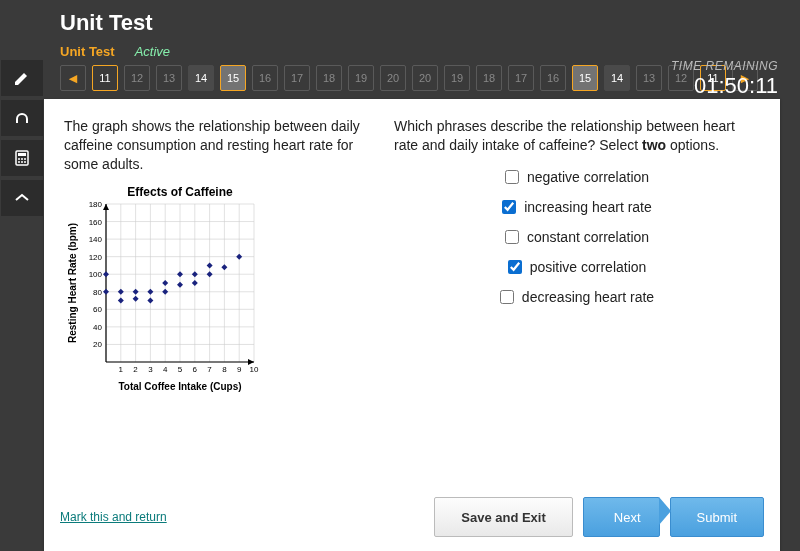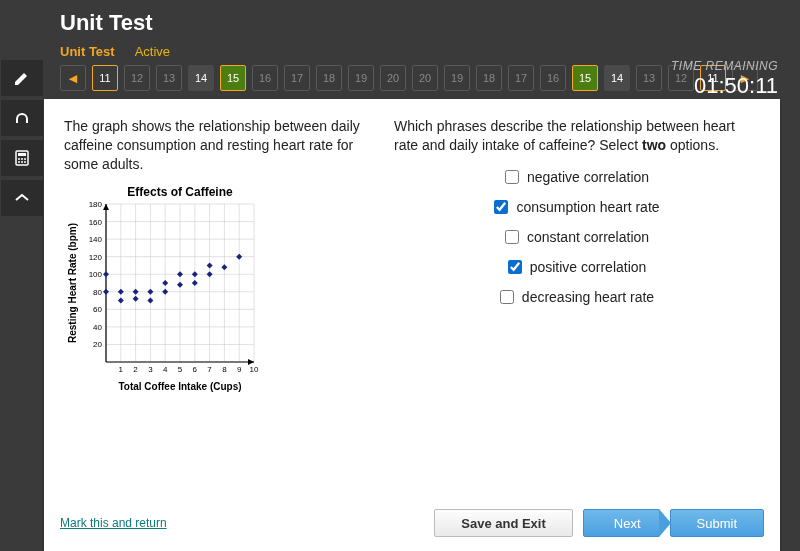--- a/index.html
+++ b/index.html
@@ -5,42 +5,42 @@
   * { box-sizing: border-box; margin: 0; padding: 0; }
   html, body { width: 800px; height: 551px; background: #3a3a3a; font-family: Arial, Helvetica, sans-serif; overflow: hidden; }
   .page { display: flex; width: 800px; height: 551px; }
   .rail { width: 55px; background: #3a3a3a; padding-top: 60px; display: flex; flex-direction: column; align-items: center; }
   .rail button { width: 42px; height: 36px; background: #2c2c2c; border: none; margin-bottom: 4px; display: flex; align-items: center; justify-content: center; cursor: pointer; }
   .main { flex: 1; display: flex; flex-direction: column; padding-right: 20px; }
   .hdr { padding: 10px 16px 6px 16px; color: #fff; }
   .hdr h1 { font-size: 22px; font-weight: bold; }
   .sub { display: flex; gap: 20px; padding: 2px 16px 6px 16px; font-size: 13px; }
   .sub .ut { color: #f5a623; font-weight: bold; }
-  .sub .act { color: #eab308; }
+  .sub .act { color: #86efac; font-style: italic; }
   .navrow { display: flex; align-items: center; padding: 0 16px 8px 16px; position: relative; }
   .pg, .arrow { width: 26px; height: 26px; display: flex; align-items: center; justify-content: center; font-size: 11px; border-radius: 2px; margin-right: 6px; cursor: pointer; border: 1px solid #5a5a5a; }
   .arrow { color: #f5a623; background: transparent; }
   .pg { color: #888; background: transparent; }
   .pg.cur { border-color: #f5a623; color: #fff; }
   .pg.done { background: #4a4a4a; color: #fff; border-color: #4a4a4a; text-align: right; }
-  .pg.active { background: #4d7c0f; border-color: #f5a623; color: #fff; }
+  .pg.active { background: #737373; border-color: #f5a623; color: #fff; }
   .timer { position: absolute; right: 0; top: -6px; text-align: right; padding-right: 2px; }
   .timer .lbl { font-size: 12px; letter-spacing: 0.5px; color: #bbb; font-style: italic; }
   .timer .val { font-size: 22px; color: #fff; }
   .card { background: #fff; flex: 1; display: flex; flex-direction: column; box-shadow: 0 1px 3px rgba(0,0,0,0.3); }
   .content { flex: 1; display: flex; padding: 18px 20px; gap: 20px; }
   .left { width: 310px; font-size: 14px; color: #222; }
   .right { flex: 1; font-size: 14px; color: #222; }
   .right .q { margin-bottom: 14px; line-height: 1.35; }
   .opt { display: flex; align-items: center; margin-bottom: 14px; font-size: 14px; justify-content: center; }
   .opt input { width: 14px; height: 14px; margin-right: 8px; accent-color: #0a6ed1; }
   .footer { display: flex; align-items: center; padding: 10px 16px 14px 16px; gap: 10px; }
   .mark { color: #0b7b7b; font-size: 12px; text-decoration: underline; cursor: pointer; }
   .spacer { flex: 1; }
-  .btn { height: 28px; padding: 1px 26px; font-size: 13px; border-radius: 2px; cursor: pointer; }
+  .btn { height: 40px; padding: 1px 26px; font-size: 13px; border-radius: 2px; cursor: pointer; }
   .btn.grey { background: linear-gradient(#fdfdfd,#e9e9e9); border: 1px solid #bbb; color: #333; font-weight: bold; }
   .btn.blue { background: linear-gradient(#6fb9eb,#4aa0df); border: 1px solid #3a8dcf; color: #fff; font-weight: normal; }
   .btn.next { position: relative; padding-right: 18px; padding-left: 30px; }
   .btn.next::after { content: ""; position: absolute; right: -12px; top: -1px; width: 0; height: 0; border-top: 14px solid transparent; border-bottom: 14px solid transparent; border-left: 12px solid #4aa0df; }
   .chartbox { margin-top: 10px; }
   svg text { font-family: Arial, Helvetica, sans-serif; }
 </style>
 </head>
 <body>
 
@@ -190,21 +190,21 @@
           <div class="q">
             <span>Which phrases describe the relationship between heart rate and daily intake of caffeine? Select </span><b>two</b><span> options.</span>
           </div>
           <div id="opts">
               <label class="opt">
                 <input type="checkbox" style="">
                 <span>negative correlation</span>
               </label>
               <label class="opt">
                 <input type="checkbox" checked="" style="">
-                <span>consumption heart rate</span>
+                <span>increasing heart rate</span>
               </label>
               <label class="opt">
                 <input type="checkbox" style="">
                 <span>constant correlation</span>
               </label>
               <label class="opt">
                 <input type="checkbox" checked="" style="">
                 <span>positive correlation</span>
               </label>
               <label class="opt">

